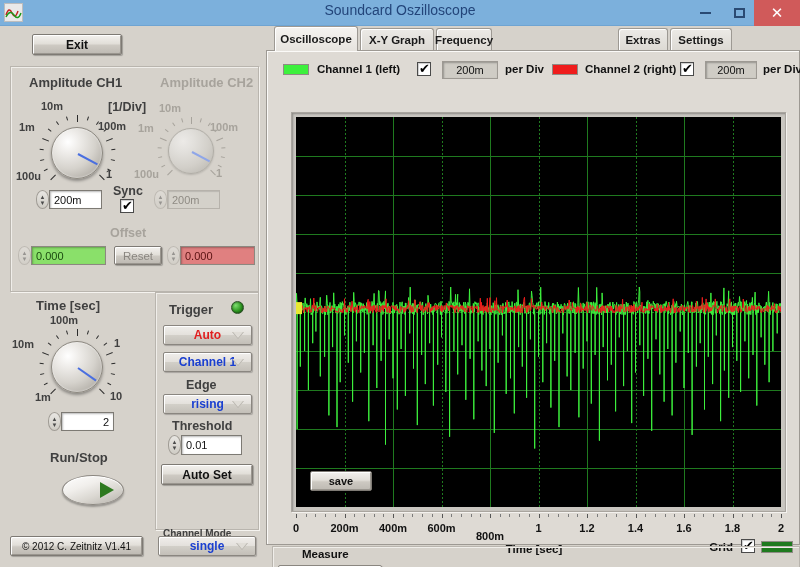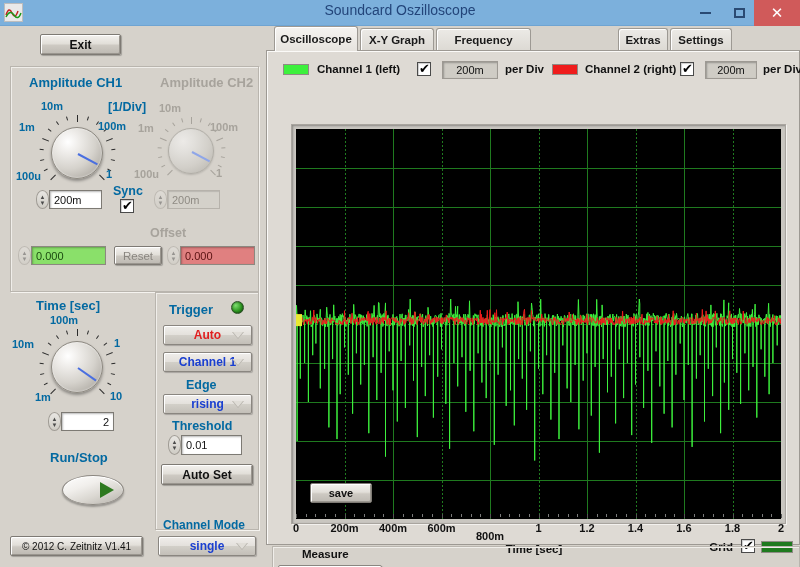--- a/index.html
+++ b/index.html
@@ -51,31 +51,31 @@
   .btn3d {
     background: linear-gradient(180deg,#f3f1ee 0%, #e2dfd9 45%, #cdc9c2 55%, #bdb9b2 100%);
     border: 1px solid #7e7a74;
     border-radius: 2px;
     box-shadow: inset 1px 1px 0 #ffffff, inset -1px -1px 0 #9a968f, 1px 1px 1px rgba(0,0,0,.25);
     color: #111; font-weight: bold; font-size: 12px;
     display: flex; align-items: center; justify-content: center;
     cursor: default;
   }
 
-  #exit-btn { position: absolute; left: 32px; top: 8px; width: 81px; height: 21px; margin-left: 8px; }
+  #exit-btn { position: absolute; left: 32px; top: 8px; width: 90px; height: 21px; }
 
   #amp-group {
     position: absolute; left: 10px; top: 40px; width: 249px; height: 226px;
   }
   .grp-border {
     position: absolute; inset: 0;
     border: 1px solid #b9b5ae;
     box-shadow: inset 1px 1px 0 #f0eeea, 1px 1px 0 #f5f3ef;
   }
-  .lbl { position: absolute; font-size: 12px; font-weight: bold; color: #0369a1; white-space: nowrap; }
+  .lbl { position: absolute; font-size: 12px; font-weight: bold; color: #404040; white-space: nowrap; }
   .lbl-dim { color: #a7a39c; }
   .lbl-small { font-size: 11px; }
 
   
   .knob-wrap { position: absolute; }
   .knob {
     position: absolute; border-radius: 50%;
     background: radial-gradient(circle at 32% 28%, #ffffff 0%, #efedea 22%, #d5d2cc 55%, #b6b2ab 80%, #8f8b85 100%);
     box-shadow: 0 2px 3px rgba(0,0,0,.35), inset 0 0 2px rgba(255,255,255,.8);
     border: 1px solid #8d8981;
@@ -196,21 +196,21 @@
     background: #dedad4;
     border: 1px solid #9d9993;
     box-shadow: inset 1px 1px 0 #fbfaf8;
   }
 
   
   .swatch { position: absolute; width: 26px; height: 11px; border: 1px solid #8f8b85; }
 
   
   #plot-frame {
-    position: absolute; left: 24px; top: 73px; width: 495px; height: 400px;
+    position: absolute; left: 24px; top: 61px; width: 495px; height: 400px;
     background: #c9c6c0;
     border: 1px solid #a9a59f;
     box-shadow: inset 1px 1px 2px rgba(0,0,0,.3), 1px 1px 0 #f3f1ee;
     padding: 4px;
   }
   #plot { position: relative; width: 100%; height: 100%; background: #000; overflow: hidden; }
   #plot svg { position: absolute; left: 0; top: 0; }
 
   #save-btn {
     position: absolute; left: 14px; bottom: 16px; width: 62px; height: 20px;
@@ -336,21 +336,21 @@
       <div class="cbx checked" style="position:absolute; left:110px; top:133px;"></div>
 
       <div class="numfield" style="left:144px; top:124px; width:66px; height:19px;">
         <div class="spinner dim">
             <span>▲</span>
             <span>▼</span>
           </div>
         <div class="numinput disabled" style="flex:1;">200m</div>
       </div>
 
-      <div class="lbl lbl-dim" style="left:100px; top:160px; font-size:12.5px;margin-left:40px;">Offset</div>
+      <div class="lbl lbl-dim" style="left:100px; top:160px; font-size:12.5px;">Offset</div>
 
       <div class="numfield" style="left:8px; top:180px; width:88px; height:19px;">
         <div class="spinner dim">
             <span>▲</span>
             <span>▼</span>
           </div>
         <div class="numinput green" style="flex:1;">0.000</div>
       </div>
 
       <div class="btn3d" style="position:absolute; left:104px; top:180px; width:48px; height:19px; font-weight:normal; color:#8a8680; font-size:11.5px;">
@@ -441,42 +441,42 @@
           </div>
         <div class="numinput" style="flex:1;">0.01</div>
       </div>
 
       <div class="btn3d" style="position:absolute; left:6px; top:172px; width:92px; height:21px;">
         <span>Auto Set</span>
       </div>
     </div>
 
     <div style="position:absolute; left:155px; top:492px; width:104px; height:46px;">
-      <div class="lbl" style="left:8px; top:0px; font-size:12px;">Channel Mode</div>
+      <div class="lbl" style="left:8px; top:10px; font-size:10px;">Channel Mode</div>
       <div class="combo" style="left:3px; top:18px; width:98px; height:20px; color:#1a3fd0;">
         <span>single</span>
         <i class="arrow"></i>
       </div>
     </div>
 
     <div class="btn3d" style="position:absolute; left:10px; top:510px; width:133px; height:20px; font-size:10px; font-weight:normal;">
       <span>© 2012  C. Zeitnitz V1.41</span>
     </div>
   </div>
 
   <div class="right-col">
 
     <div class="tabstrip" id="tabstrip">
         <div class="tab active" style="left: 8px; width: 84px;">
           <span>Oscilloscope</span>
         </div>
         <div class="tab" style="left: 94px; width: 74px;">
           <span>X-Y Graph</span>
         </div>
-        <div class="tab" style="left: 170px; width: 95px;">
+        <div class="tab" style="left: 170px; width: 56px;">
           <span>Frequency</span>
         </div>
         <div class="tab" style="left: 352px; width: 50px;">
           <span>Extras</span>
         </div>
         <div class="tab" style="left: 404px; width: 62px;">
           <span>Settings</span>
         </div>
       </div>
 

